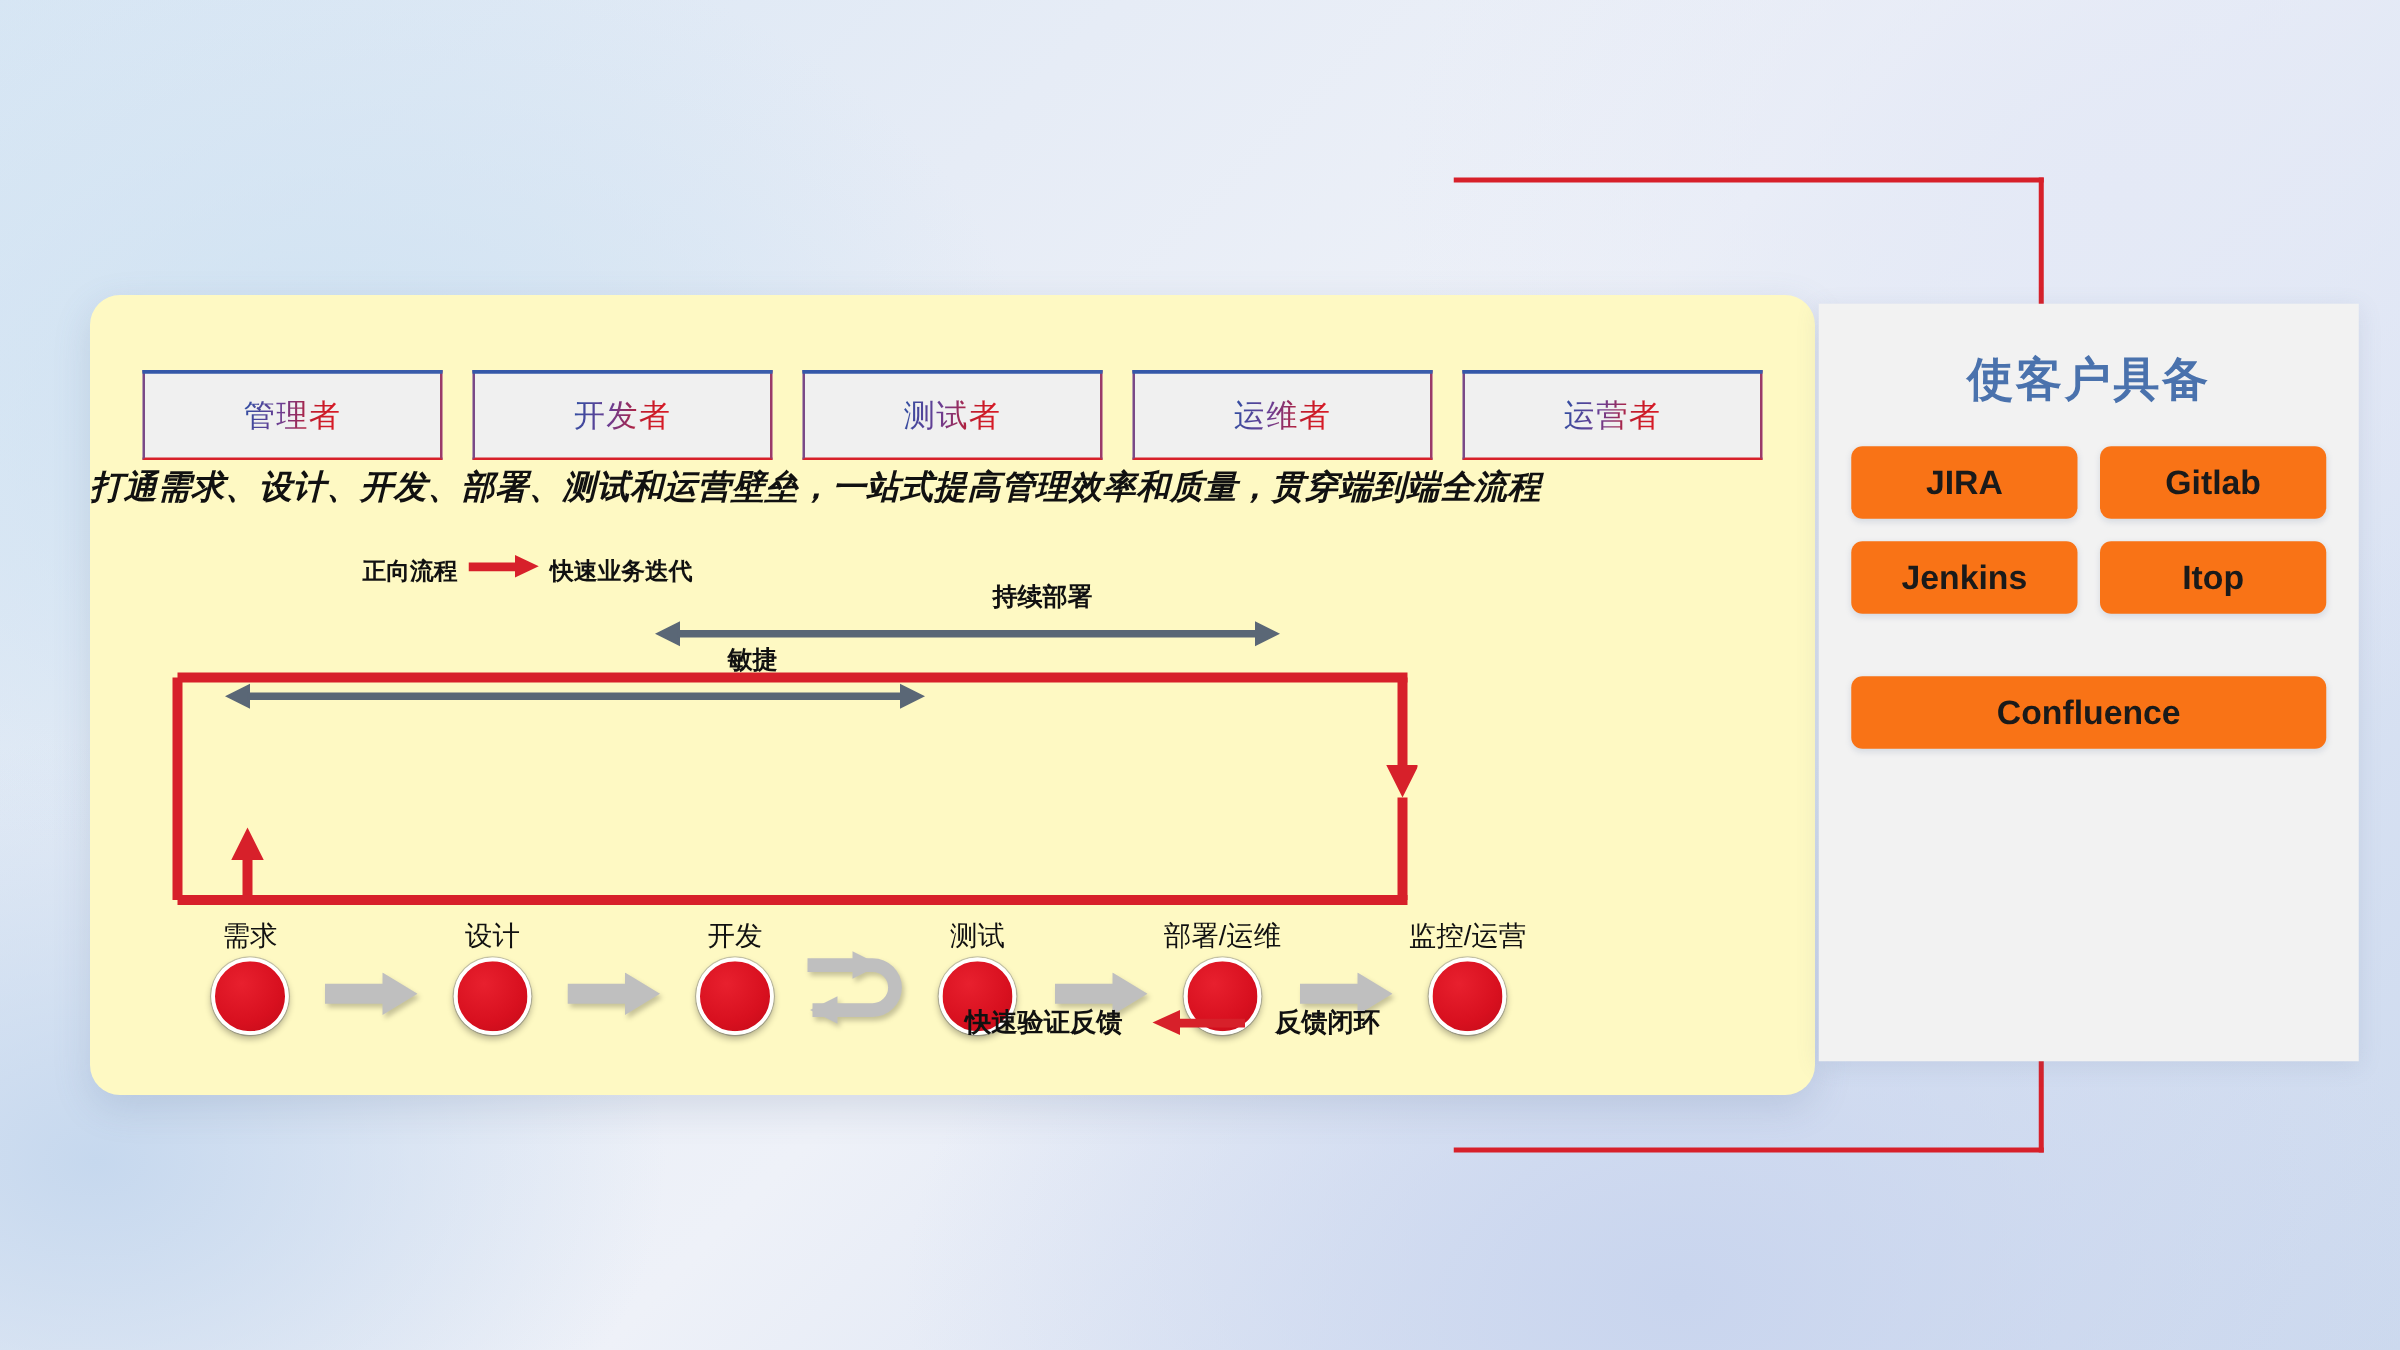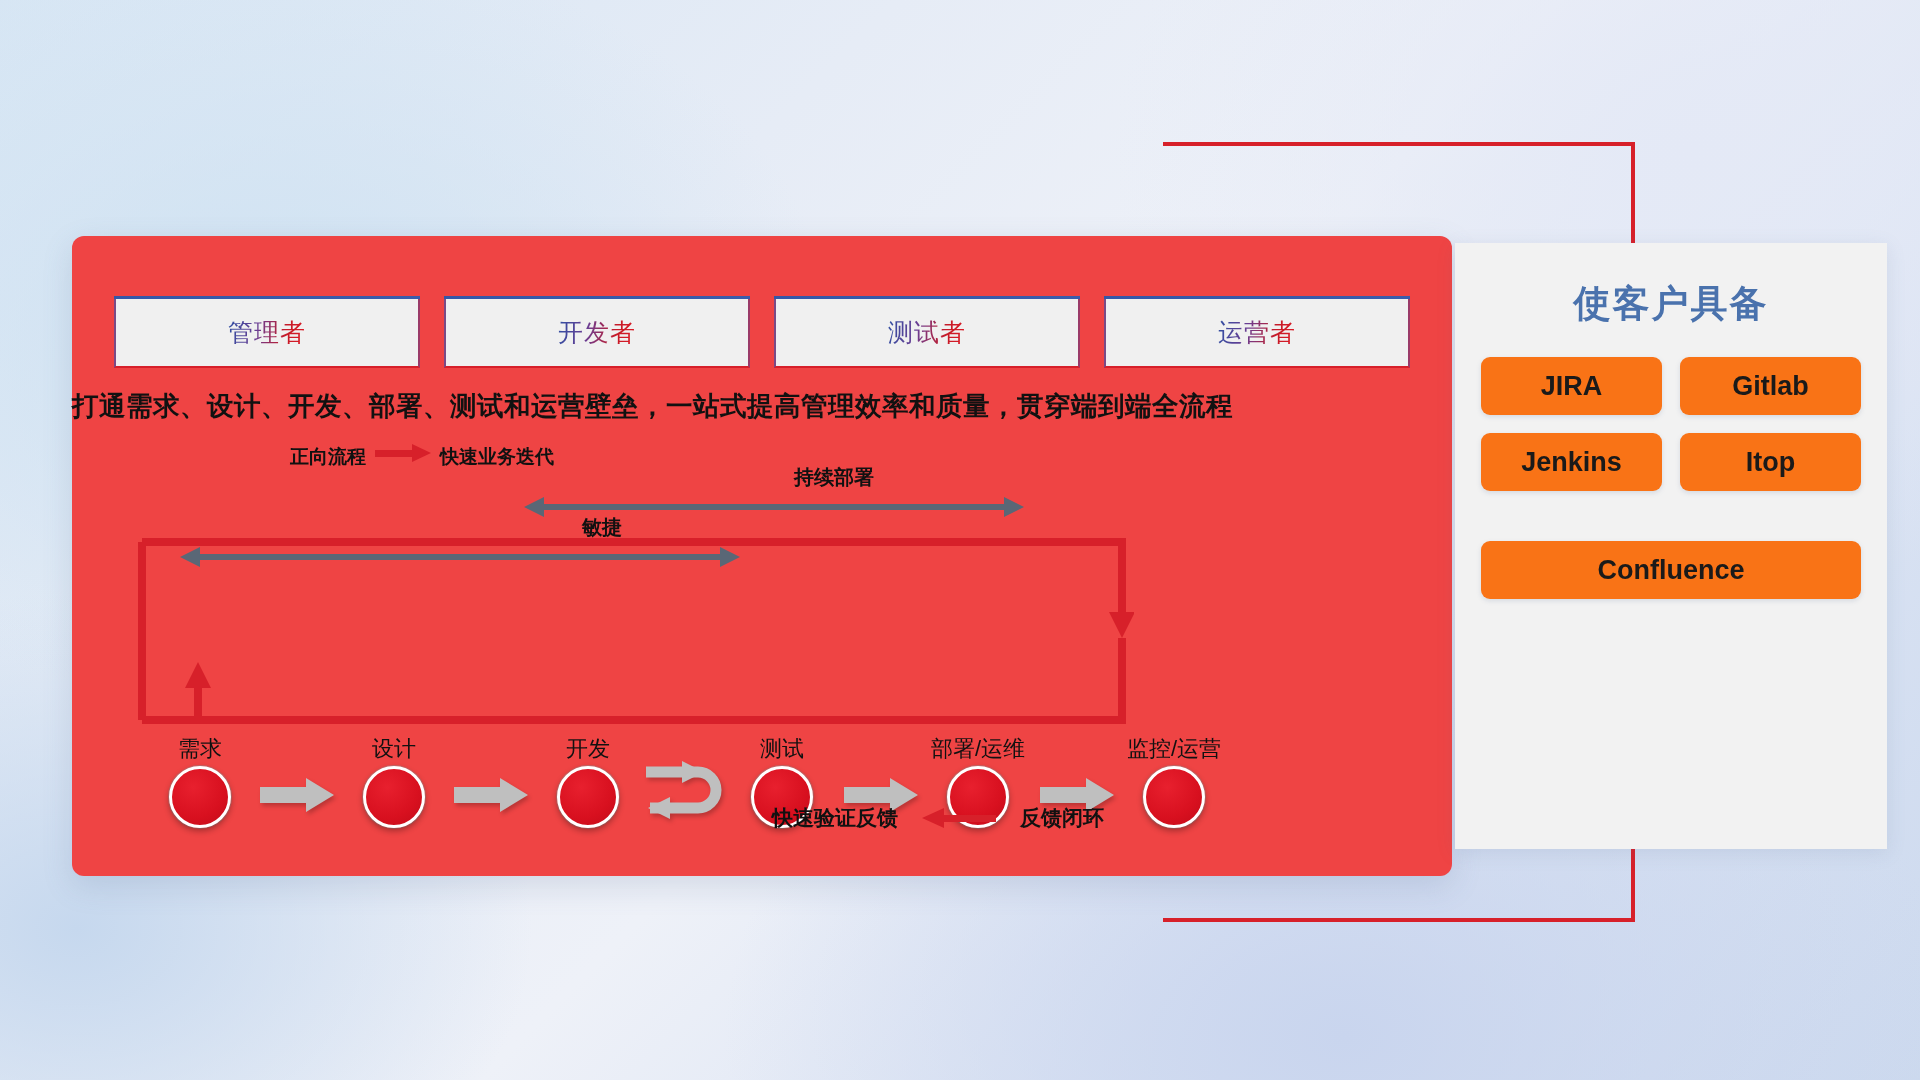--- a/index.html
+++ b/index.html
@@ -29,22 +29,22 @@
     border: 4px solid #D7202A;
     border-left: none;
     z-index: 2;
   }
 
   
   #card {
     position: absolute;
     left: 72px; top: 236px;
     width: 1380px; height: 640px;
-    background: #ef4444;
-    border-radius: 12px;
+    background: #fef9c3;
+    border-radius: 24px;
     box-shadow: 0 10px 30px rgba(90,110,150,0.18);
     z-index: 4;
     padding-left: 42px;
   }
 
   
   #roles {
     position: absolute;
     left: 42px; top: 60px;
     width: 1296px; height: 72px;
@@ -76,28 +76,29 @@
     -webkit-background-clip: text;
     background-clip: text;
     color: transparent;
     -webkit-text-fill-color: transparent;
     letter-spacing: 1px;
   }
 
   
   #desc {
     position: absolute;
-    left: 0; top: 152px;
+    left: 0; top: 135px;
     width: 1132px;
     text-align: center;
     font-size: 26.5px;
     font-weight: bold;
     color: #111111;
     letter-spacing: 0.5px;
     white-space: nowrap;
+    font-style: italic;
   }
 
   
   #legend-forward {
     position: absolute;
     left: 218px; top: 208px;
     display: flex; align-items: flex-start; gap: 9px;
     font-size: 19px; font-weight: bold; color: #111;
   }
   .red-arrow-r {
@@ -233,20 +234,23 @@
 
   <div id="roles">
     <div class="role-box">
       <span class="role-label">管理者</span>
     </div>
     <div class="role-box">
       <span class="role-label">开发者</span>
     </div>
     <div class="role-box">
       <span class="role-label">测试者</span>
+    </div>
+    <div class="role-box">
+      <span class="role-label">运维者</span>
     </div>
     <div class="role-box">
       <span class="role-label">运营者</span>
     </div>
   </div>
 
   <div id="desc">打通需求、设计、开发、部署、测试和运营壁垒，一站式提高管理效率和质量，贯穿端到端全流程</div>
 
   <div id="legend-forward">
     <span>正向流程</span>

